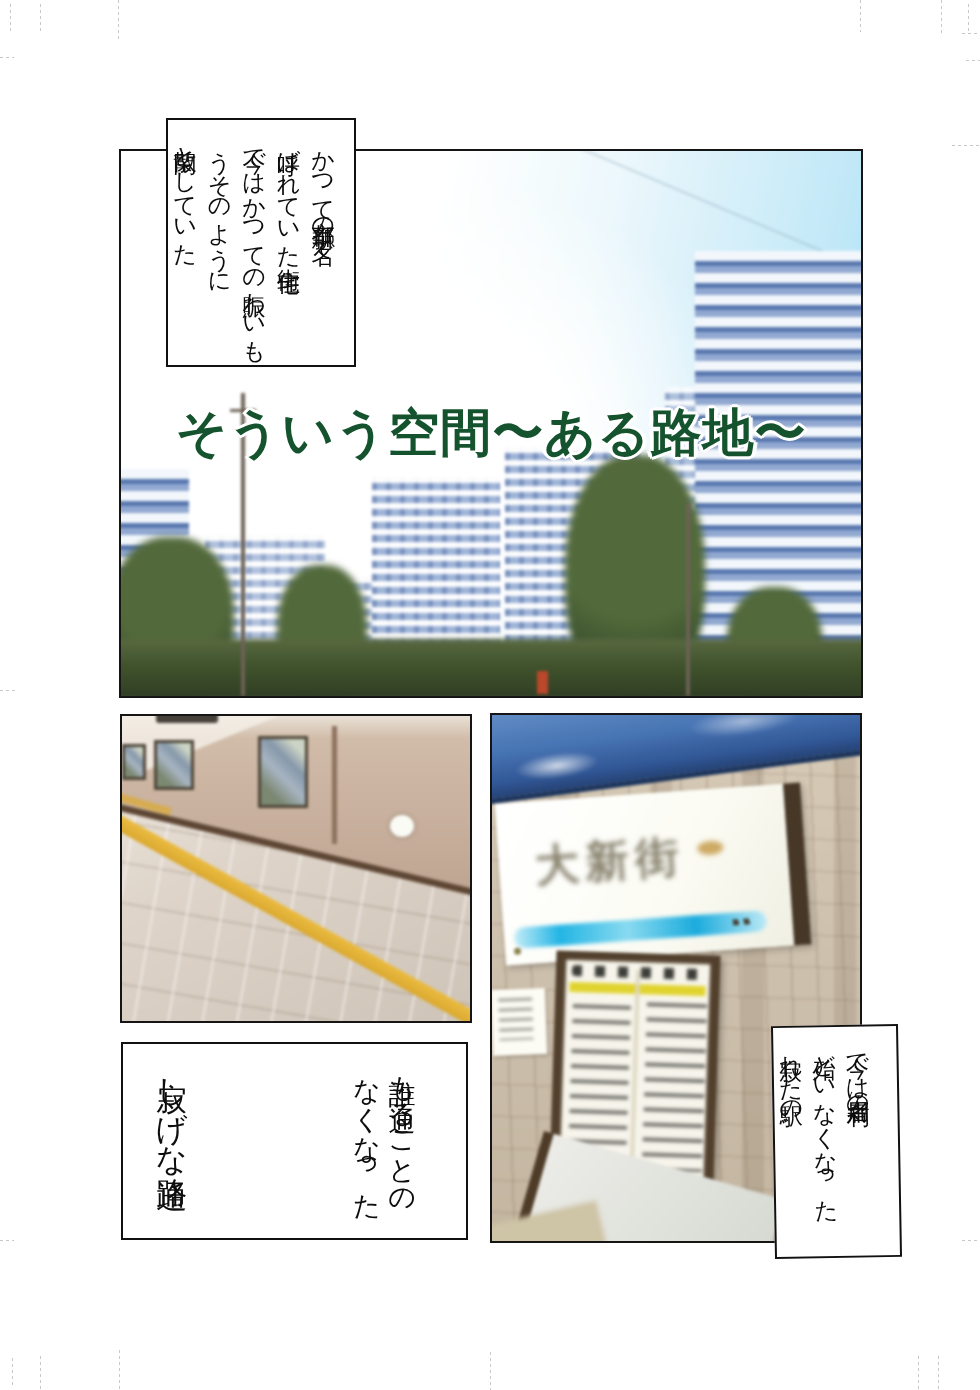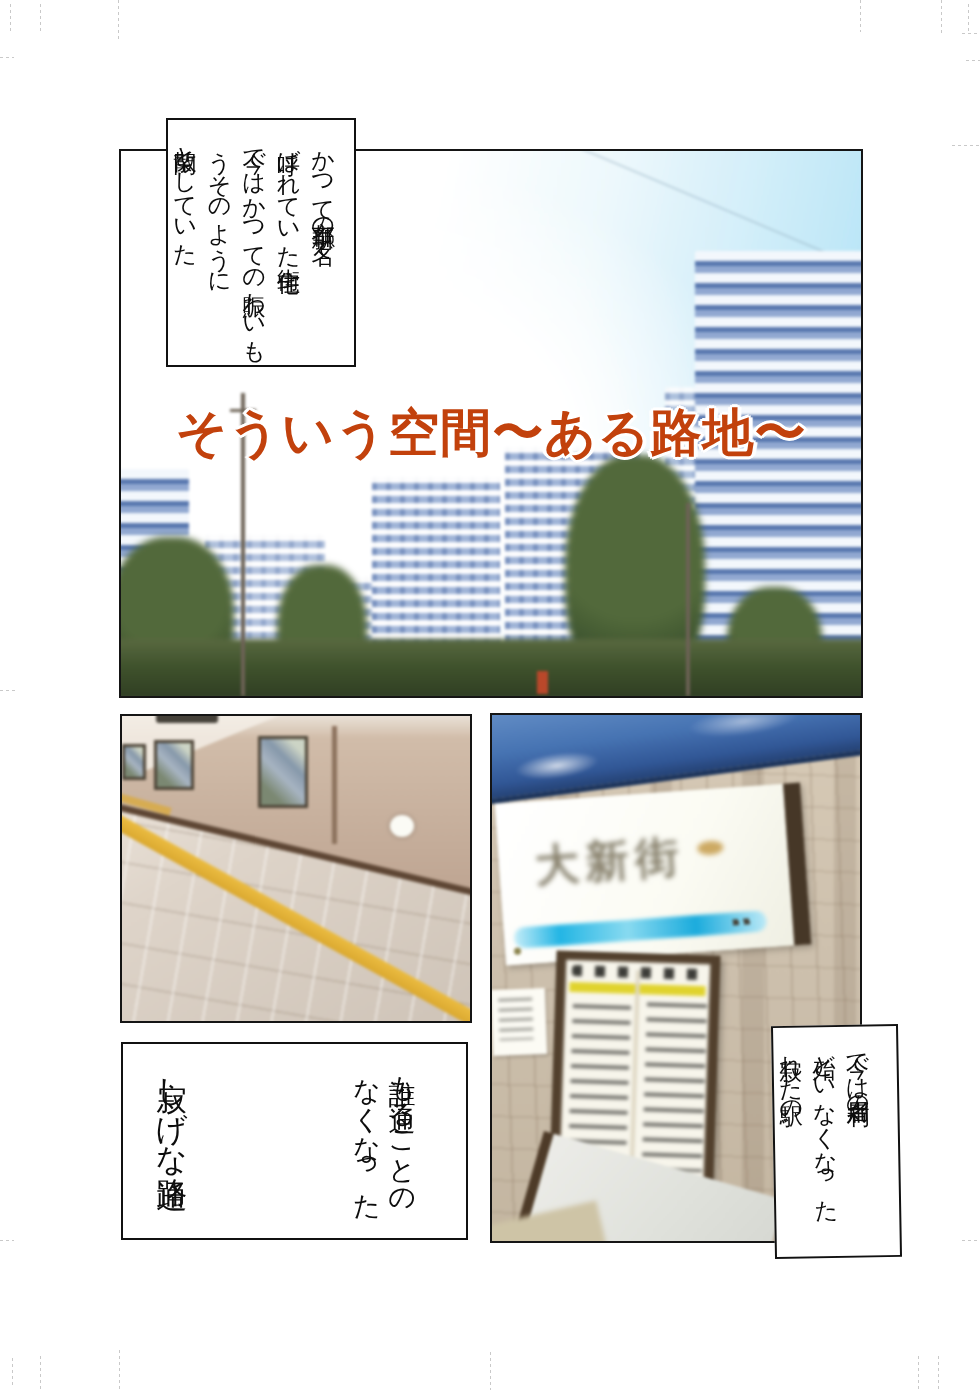--- a/index.html
+++ b/index.html
@@ -98,21 +98,21 @@
     background:repeating-linear-gradient(180deg, rgba(100,100,95,.6) 0 3px, rgba(0,0,0,0) 3px 10px);}
   .bottomboard{left:56px;top:420px;width:250px;height:170px;transform:rotate(16deg);
     transform-origin:left top;box-sizing:border-box;
     background:linear-gradient(115deg,#ececE8 0%,#dfe1dc 50%,#d2d4cf 100%);
     border-left:10px solid #4c3b2a;border-bottom:10px solid #4c3b2a;}
   .floorstrip{left:-20px;bottom:-16px;width:135px;height:46px;background:#cdc4a9;
     transform:rotate(-13deg);filter:blur(2px);}
 
   
   .title{position:absolute;left:119px;top:399px;width:744px;text-align:center;z-index:6;
-    font-size:51px;font-weight:bold;letter-spacing:1px;color:#c2410c;
+    font-size:51px;font-weight:bold;letter-spacing:1px;color:#14532d;
     text-shadow:-3px 0 0 #fff,3px 0 0 #fff,0 -3px 0 #fff,0 3px 0 #fff,
       -2px -2px 0 #fff,2px -2px 0 #fff,-2px 2px 0 #fff,2px 2px 0 #fff,
       -4px 0 1px #fff,4px 0 1px #fff;}
 
   
   .cap{position:absolute;background:#ffffff;border:2px solid #111;box-sizing:border-box;z-index:8;}
   .vtext{writing-mode:vertical-rl;text-orientation:upright;color:#0d0d0d;letter-spacing:-2px;}
   .cap-tl{left:166px;top:118px;width:190px;height:249px;padding:15px 13px 0 0;}
   .cap-tl .vtext{font-size:23px;line-height:1.5;height:225px;}
   .cap-bl{left:121px;top:1042px;width:347px;height:198px;}

